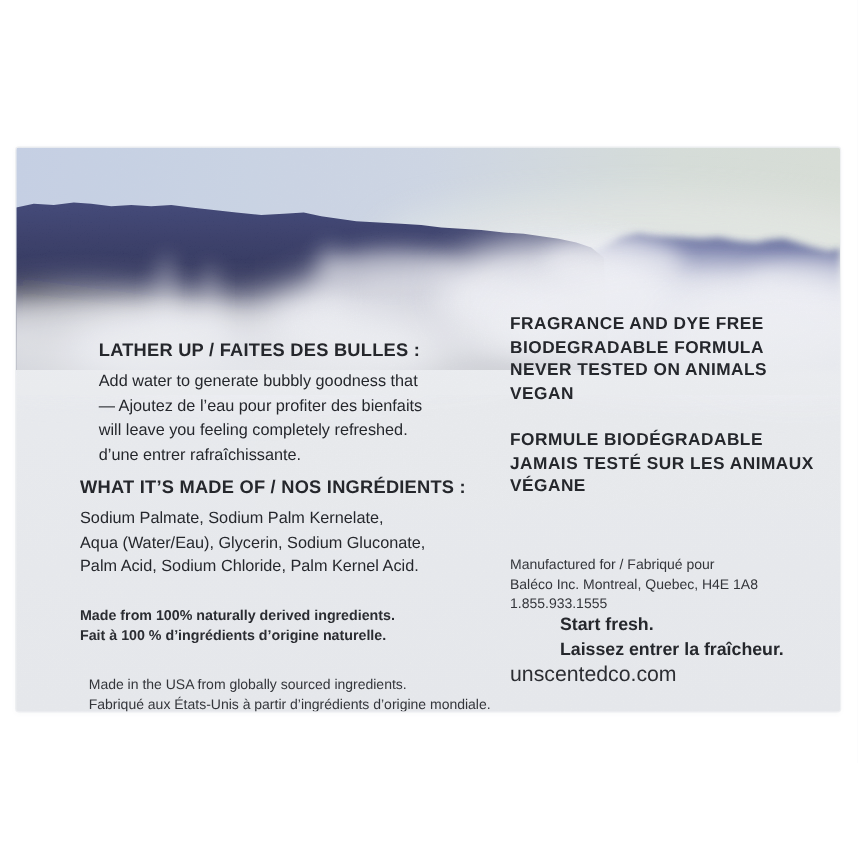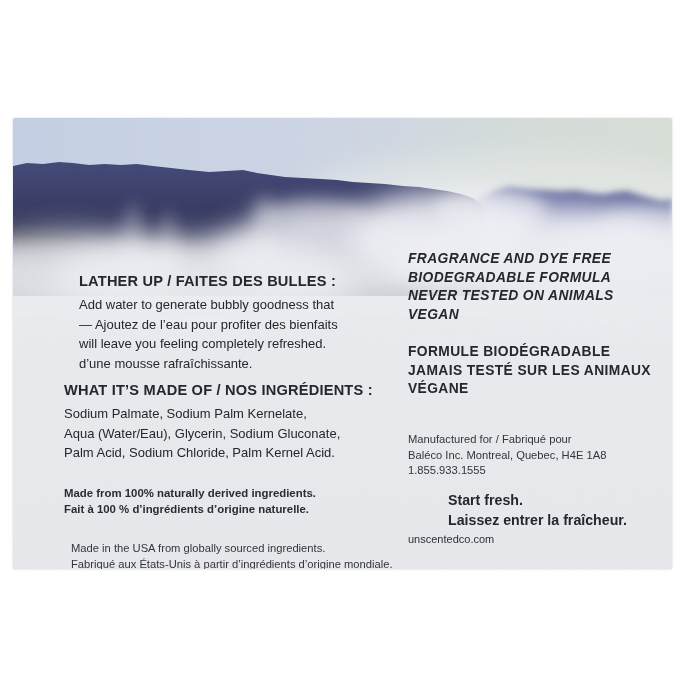--- a/index.html
+++ b/index.html
@@ -49,38 +49,38 @@
   }
   .small-bold-line {
     font-size: 11.4px; font-weight: 600;
     line-height: 15.6px; white-space: nowrap; color: #2a2c31;
   }
   .small-line {
     font-size: 11.2px; font-weight: 400;
     line-height: 16.4px; white-space: nowrap; color: #33353a;
   }
   
-  .claims-en-block { left: 395px; top: 132px; width: 240px; font-style: italic; }
+  .claims-en-block { left: 395px; top: 132px; width: 240px; }
   .claims-fr-block { left: 395px; top: 225px; width: 240px; }
-  .mfr-block       { left: 395px; top: 314px; width: 240px; }
+  .mfr-block       { left: 395px; top: 327px; width: 240px; }
   .tagline-block   { left: 395px; top: 373px; width: 240px; }
   .claim-line {
     font-size: 13.8px; font-weight: 700; letter-spacing: .4px;
     line-height: 18.7px; white-space: nowrap;
   }
   .mfr-line {
     font-size: 11.2px; font-weight: 400;
     line-height: 15.6px; white-space: nowrap; color: #33353a;
   }
   .tagline-line {
     font-size: 14.2px; font-weight: 700;
     line-height: 19.5px; white-space: nowrap; margin-left: 40px;
   }
   .website-line {
-    font-size: 11px; font-weight: 400;
+    font-size: 17px; font-weight: 400;
     line-height: 19.5px; white-space: nowrap; color: #2c2e33;
   }
 </style>
 </head>
 <body>
 
 <div class="stage">
   <div class="card">
 
     <svg class="scene" viewBox="0 0 659 451" preserveAspectRatio="none" aria-hidden="true">
@@ -154,21 +154,21 @@
       <rect x="0" y="196" width="659" height="255" fill="#edeff2" opacity="0"></rect>
 
       <rect x="0" y="0" width="659" height="451" filter="url(#grain)" opacity="0.07"></rect>
     </svg>
 
     <div class="txt lather-block">
       <div class="h-line">LATHER UP / FAITES DES BULLES :</div>
       <div class="body-line">Add water to generate bubbly goodness that</div>
       <div class="body-line">— Ajoutez de l’eau pour profiter des bienfaits</div>
       <div class="body-line">will leave you feeling completely refreshed.</div>
-      <div class="body-line">d’une mousse rafraîchissante.</div>
+      <div class="body-line">d’une entrer rafraîchissante.</div>
     </div>
 
     <div class="txt madeof-block">
       <div class="h-line">WHAT IT’S MADE OF / NOS INGRÉDIENTS :</div>
       <div class="body-line">Sodium Palmate, Sodium Palm Kernelate,</div>
       <div class="body-line">Aqua (Water/Eau), Glycerin, Sodium Gluconate,</div>
       <div class="body-line">Palm Acid, Sodium Chloride, Palm Kernel Acid.</div>
     </div>
 
     <div class="txt natural-block">

